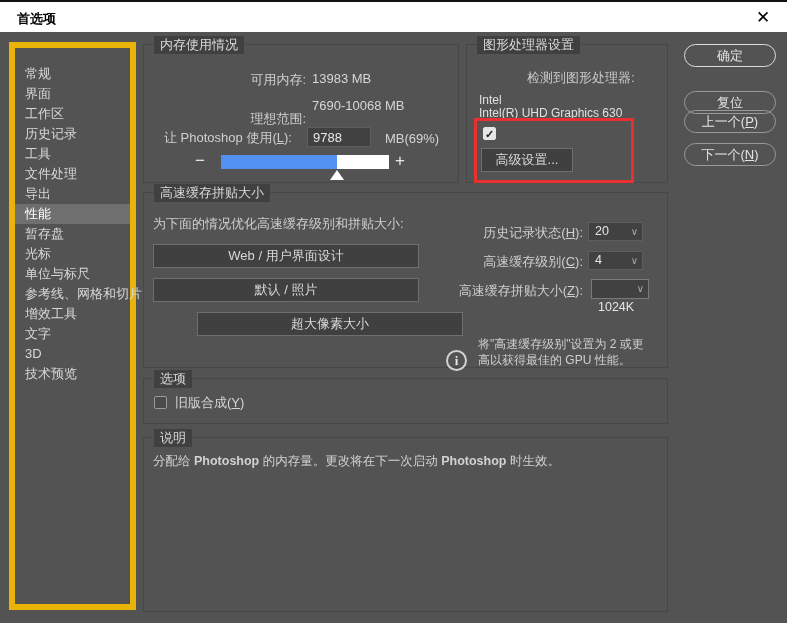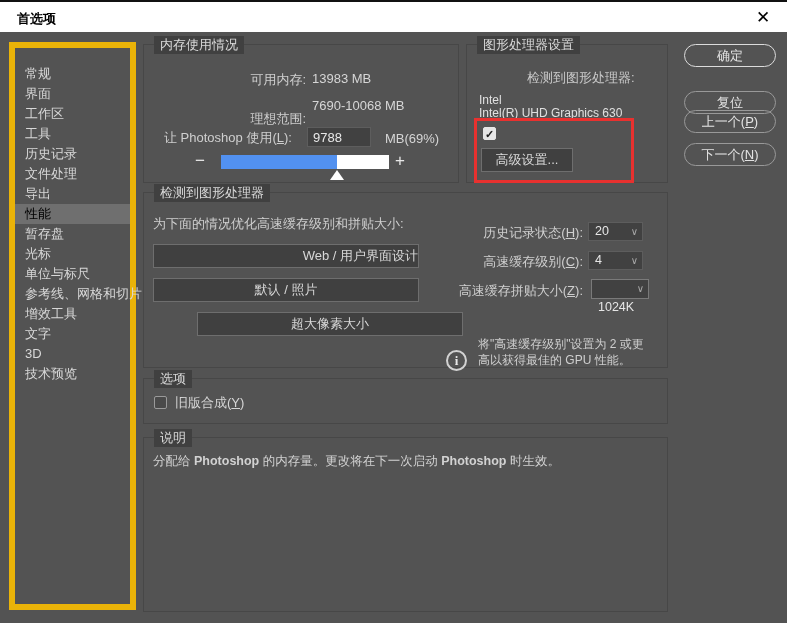--- a/index.html
+++ b/index.html
@@ -11,21 +11,21 @@
   .titlebar .title { position:absolute; left:17px; top:8px; font-size:13px; color:#000; font-weight:700; }
   .titlebar .close { position:absolute; right:13px; top:5px; width:22px; height:22px; font-size:17px; color:#000;
                      text-align:center; line-height:22px; cursor:pointer; }
 
   
   .dialog { position:absolute; left:0; top:32px; width:787px; height:591px; background:#535353; color:#d6d6d6; font-size:13px; }
 
   
   .sidebar { position:absolute; left:9px; top:10px; width:127px; height:568px; border:6px solid #eab308; padding-top:16px; }
   .side-item { height:20px; line-height:20px; padding-left:10px; font-size:13px; color:#d8d8d8; cursor:pointer; white-space:nowrap; }
-  .side-item.selected { background:#6f6f6f; color:#000000; }
+  .side-item.selected { background:#6f6f6f; color:#ffffff; }
 
   
   .group { position:absolute; border:1px solid #474747; }
   .group > .gtitle { position:absolute; top:-9px; left:10px; background:#404040; padding:0 6px; font-size:13px; color:#d9d9d9; white-space:nowrap; }
 
   .g-memory  { left:143px; top:12px;  width:316px; height:139px; }
   .g-gpu     { left:466px; top:12px;  width:202px; height:139px; }
   .g-history { left:143px; top:160px; width:525px; height:176px; }
   .g-options { left:143px; top:346px; width:525px; height:46px; }
   .g-desc    { left:143px; top:405px; width:525px; height:175px; }
@@ -78,22 +78,22 @@
   <span class="title">首选项</span>
   <span class="close">✕</span>
 </div>
 
 <div class="dialog">
 
   <div class="sidebar">
     <div class="side-item">常规</div>
     <div class="side-item">界面</div>
     <div class="side-item">工作区</div>
+    <div class="side-item">历史记录</div>
     <div class="side-item">工具</div>
-    <div class="side-item">历史记录</div>
     <div class="side-item">文件处理</div>
     <div class="side-item">导出</div>
     <div class="side-item selected">性能</div>
     <div class="side-item">暂存盘</div>
     <div class="side-item">光标</div>
     <div class="side-item">单位与标尺</div>
     <div class="side-item">参考线、网格和切片</div>
     <div class="side-item">增效工具</div>
     <div class="side-item">文字</div>
     <div class="side-item">3D</div>
@@ -132,23 +132,23 @@
   <div class="action-btn default" style="top:12px;">确定</div>
   <div class="action-btn" style="top:45px;margin-top:14px;">复位</div>
   <div class="action-btn" style="top:78px;">
     <span>上一个(</span><span class="u">P</span><span>)</span>
   </div>
   <div class="action-btn" style="top:111px;">
     <span>下一个(</span><span class="u">N</span><span>)</span>
   </div>
 
   <div class="group g-history">
-    <span class="gtitle">检测到图形处理器</span>
+    <span class="gtitle">高速缓存拼贴大小</span>
     <div class="abs" style="left:9px; top:22px; color:#cfcfcf;">为下面的情况优化高速缓存级别和拼贴大小:</div>
-    <div class="push-btn preset" style="top:51px;text-align:right;">Web / 用户界面设计</div>
+    <div class="push-btn preset" style="top:51px;">Web / 用户界面设计</div>
     <div class="push-btn preset" style="top:85px;">默认 / 照片</div>
     <div class="push-btn preset" style="top:119px;margin-left:44px;">超大像素大小</div>
 
     <div class="field-label" style="top:31px;">
       <span>历史记录状态(</span><span class="u">H</span><span>):</span>
     </div>
     <div class="select" style="left:444px; top:29px; width:55px;">
       <span class="chev">∨</span>
       <span>20</span>
     </div>

